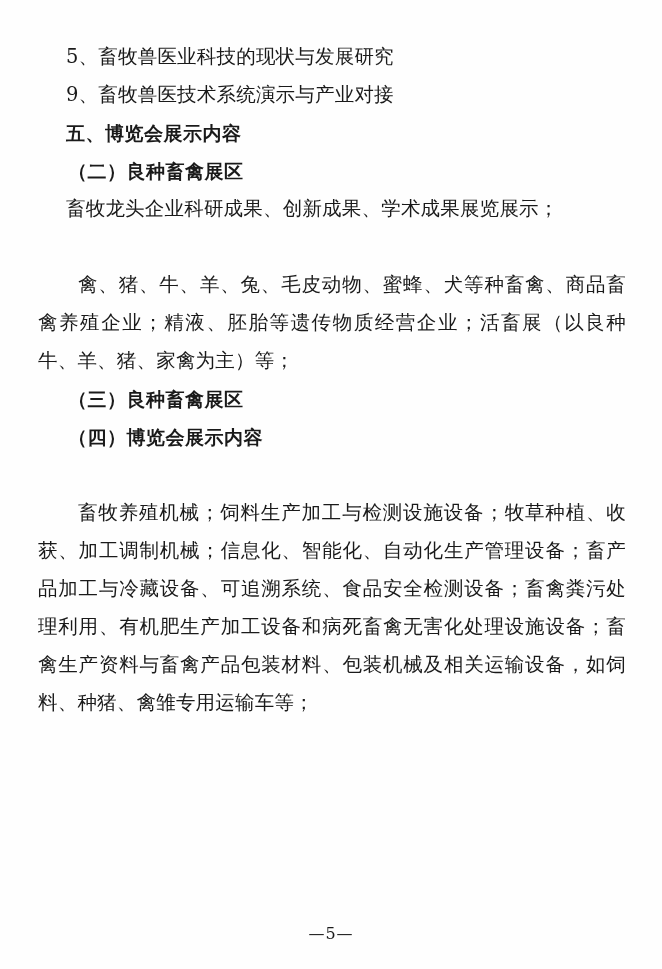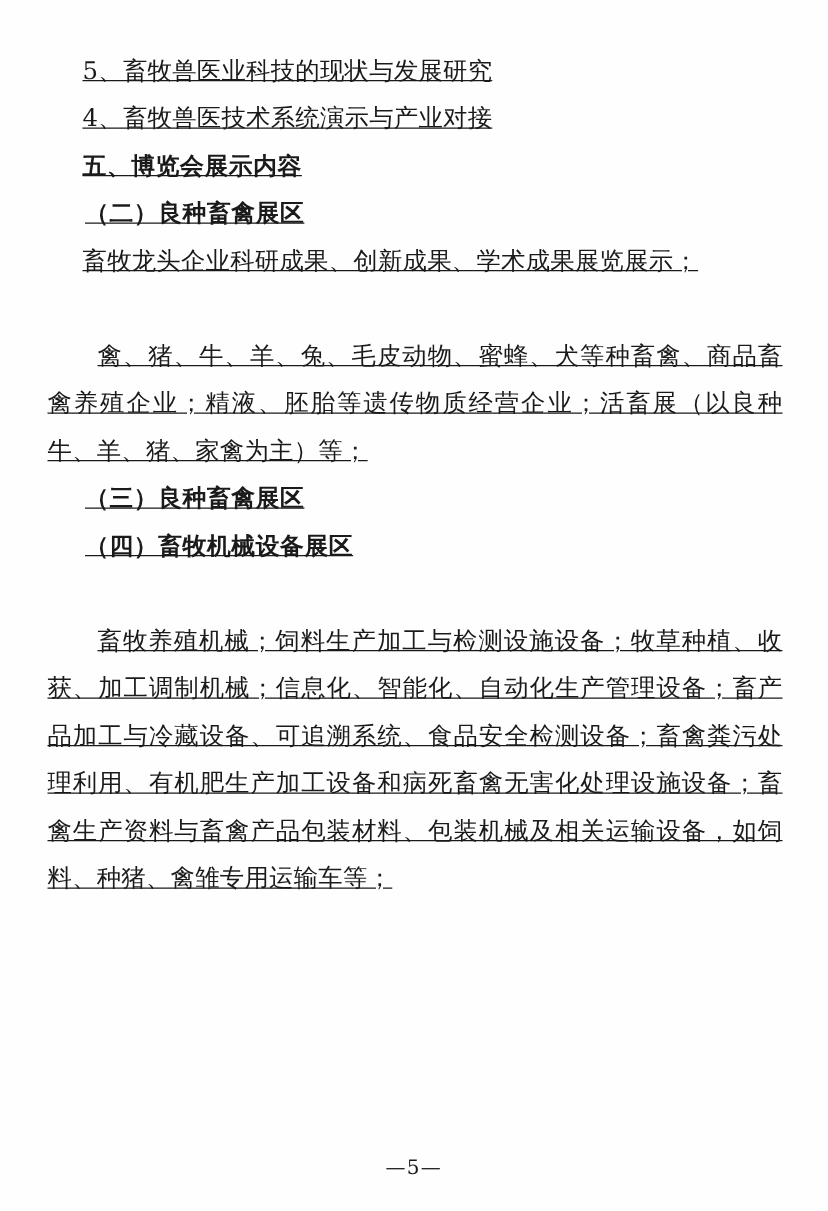--- a/index.html
+++ b/index.html
@@ -19,21 +19,20 @@
     width: 662px;
     height: 969px;
     box-sizing: border-box;
     padding: 38px 36px 0 38px;
     background: #fefefe;
   }
   .doc-body {
     font-size: 19.5px;
     line-height: 38px;
     letter-spacing: 0.2px;
-    text-decoration: underline;
   }
   .para {
     margin: 0;
     text-align: justify;
     text-justify: inter-ideograph;
   }
   
   .list-line {
     text-indent: 28px;
   }
@@ -73,25 +72,25 @@
     letter-spacing: 1px;
   }
 </style>
 </head>
 <body>
 
 <div class="page">
   <div class="doc-body">
 
     <p class="para list-line">5、畜牧兽医业科技的现状与发展研究</p>
-    <p class="para list-line">4、畜牧兽医技术系统演示与产业对接</p>
+    <p class="para list-line">9、畜牧兽医技术系统演示与产业对接</p>
     <p class="para section-head">五、博览会展示内容</p>
     <p class="para sub-head">（二）良种畜禽展区</p>
     <p class="para indent1">畜牧龙头企业科研成果、创新成果、学术成果展览展示；</p>
     <p class="para indent2">禽、猪、牛、羊、兔、毛皮动物、蜜蜂、犬等种畜禽、商品畜禽养殖企业；精液、胚胎等遗传物质经营企业；活畜展（以良种牛、羊、猪、家禽为主）等；</p>
     <p class="para sub-head">（三）良种畜禽展区</p>
-    <p class="para sub-head">（四）畜牧机械设备展区</p>
+    <p class="para sub-head">（四）博览会展示内容</p>
     <p class="para indent2">畜牧养殖机械；饲料生产加工与检测设施设备；牧草种植、收获、加工调制机械；信息化、智能化、自动化生产管理设备；畜产品加工与冷藏设备、可追溯系统、食品安全检测设备；畜禽粪污处理利用、有机肥生产加工设备和病死畜禽无害化处理设施设备；畜禽生产资料与畜禽产品包装材料、包装机械及相关运输设备，如饲料、种猪、禽雏专用运输车等；</p>
 
   </div>
 
   <div class="footer">—5—</div>
 </div>
 
 </body></html>

